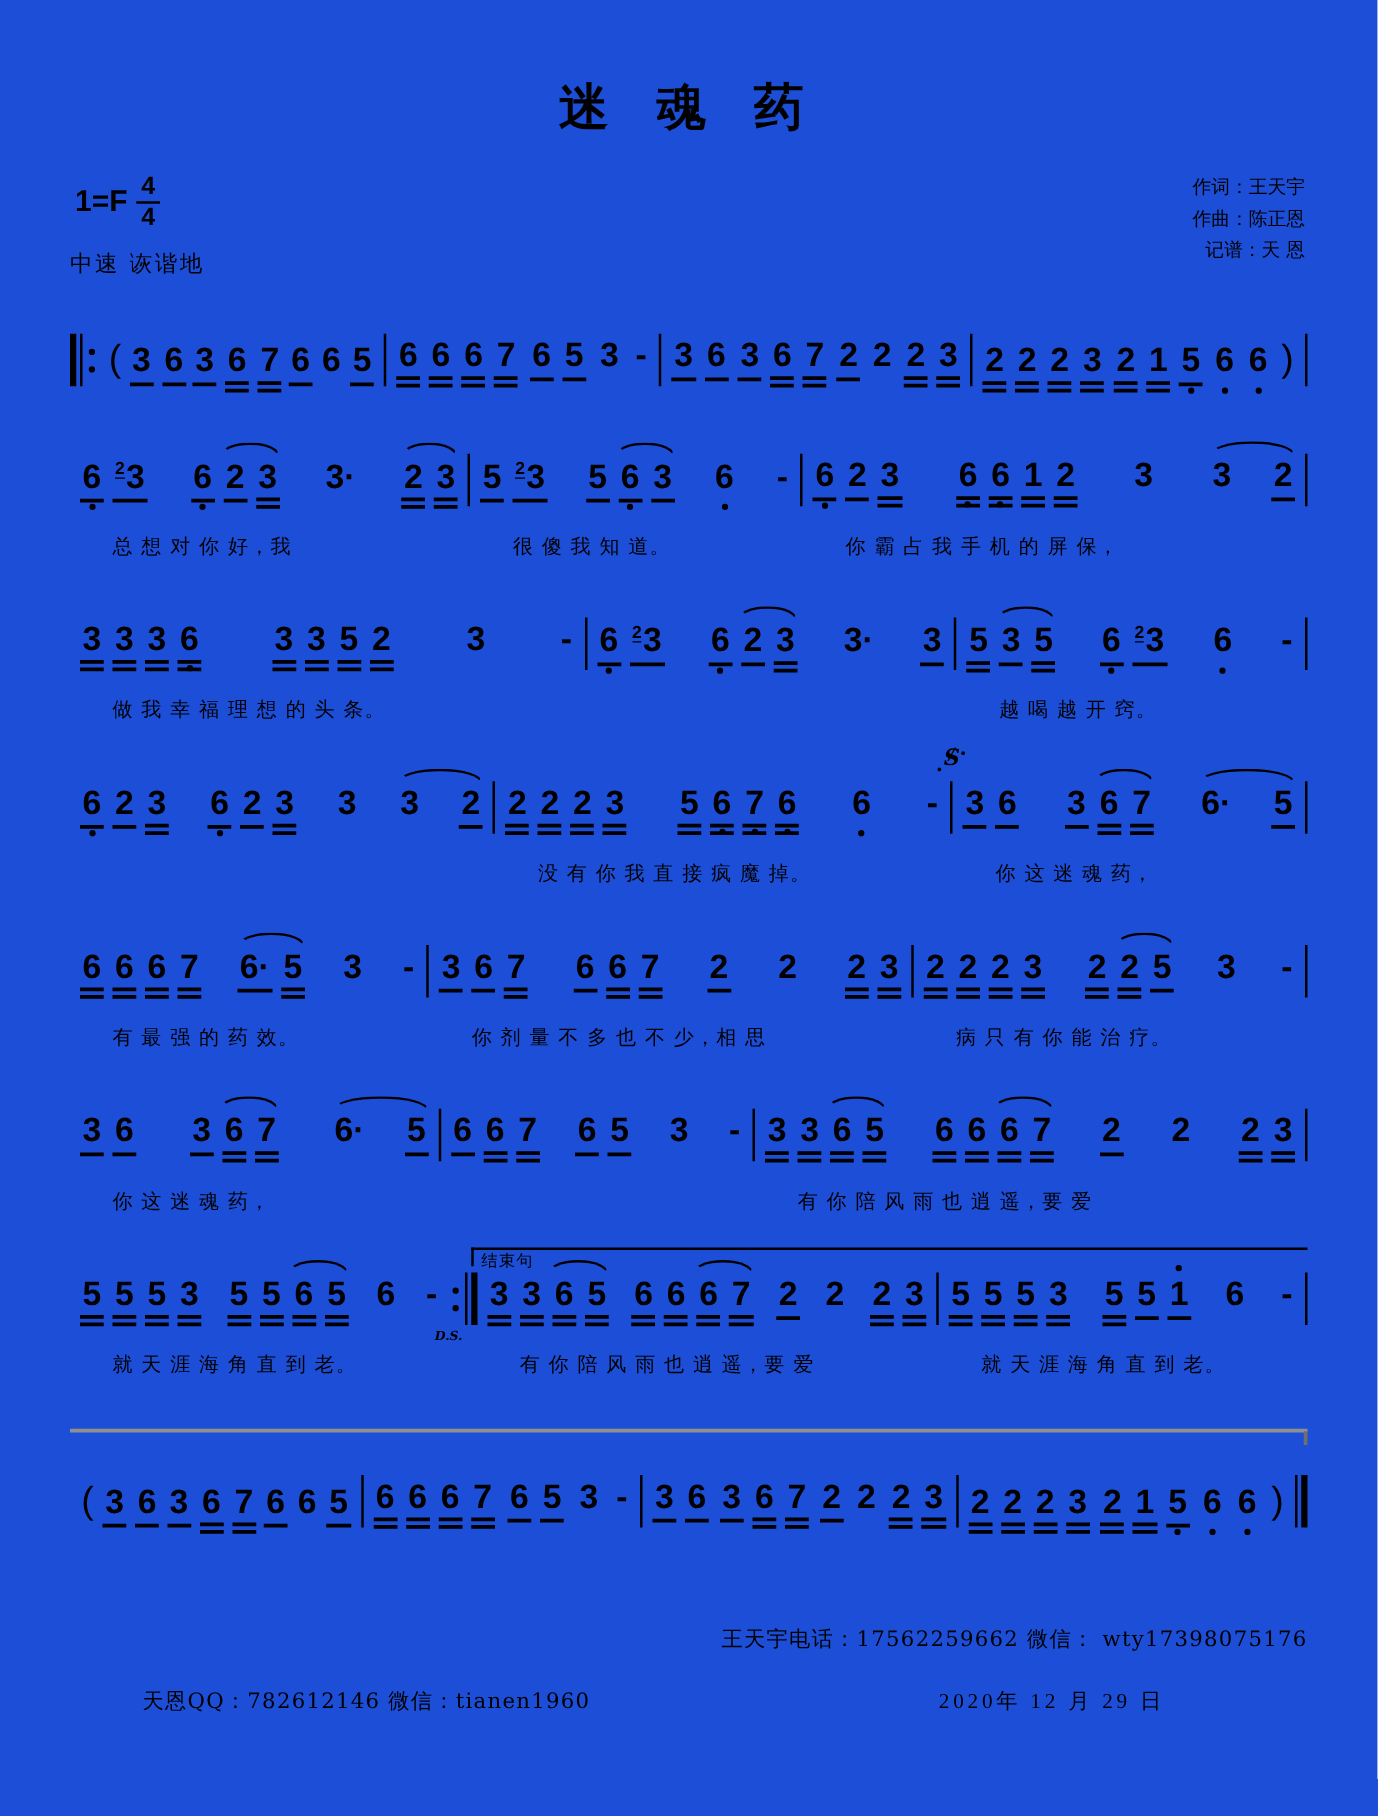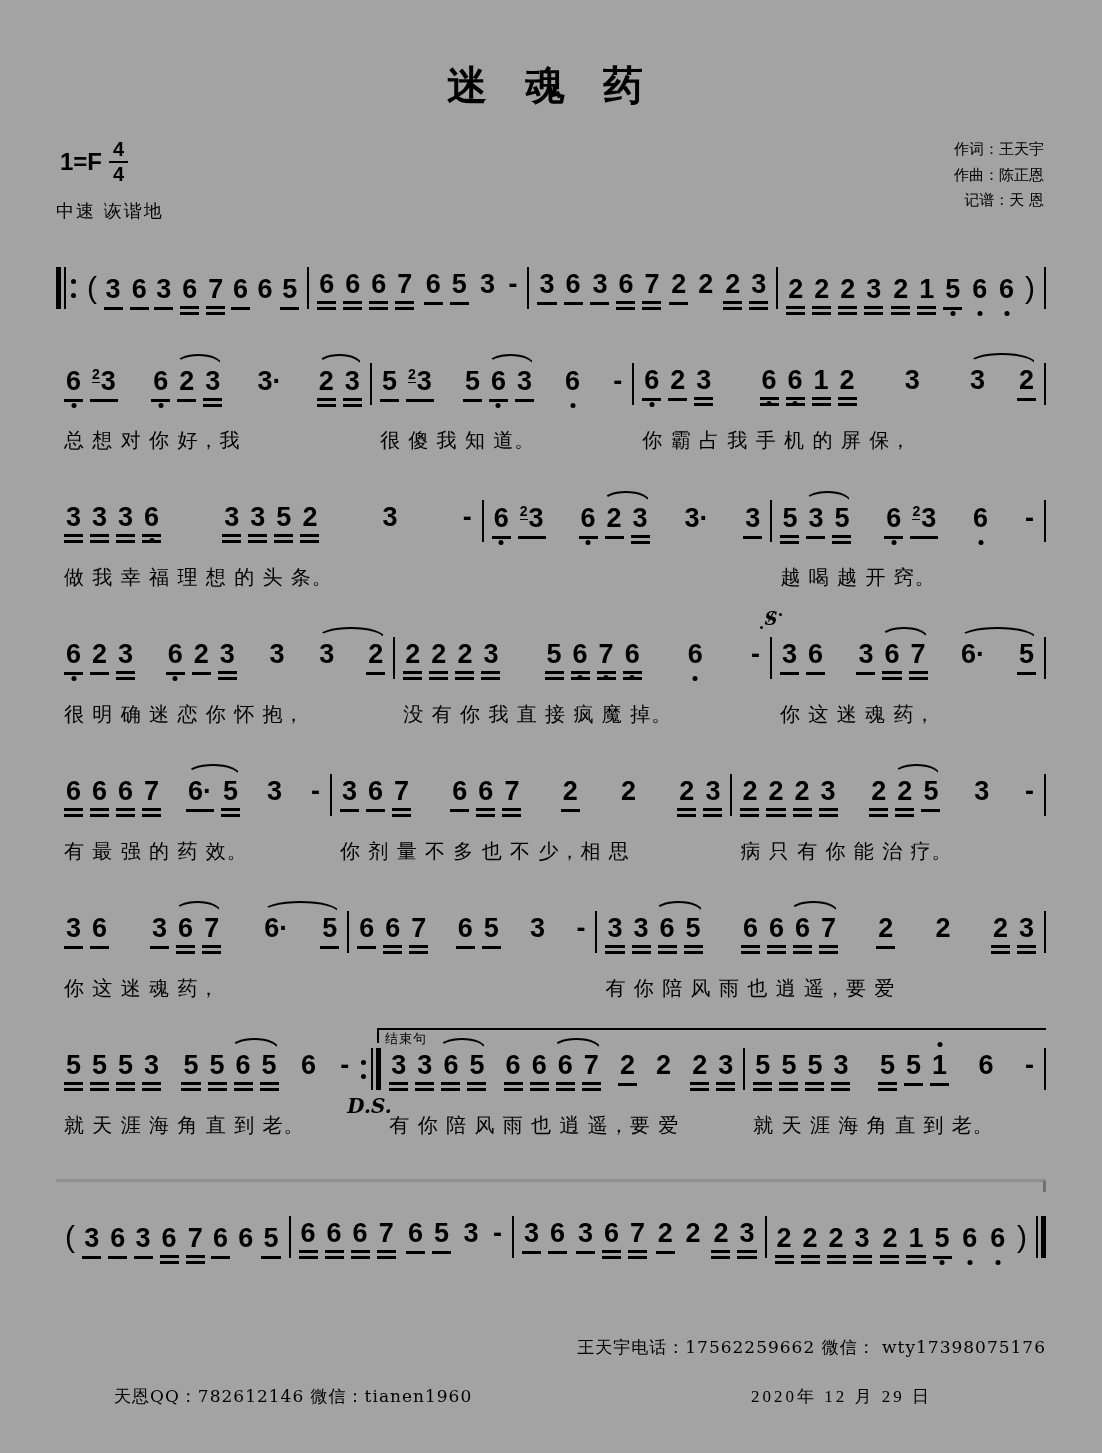--- a/index.html
+++ b/index.html
@@ -1,36 +1,36 @@
 <!DOCTYPE html>
 <html><head>
 <meta charset="utf-8">
 <style>
   html,body{margin:0;padding:0;background:#ffffff;}
-  .page{width:1102px;height:1453px;background:#a3a3a3;color:#000;position:relative;
+  .page{width:1102px;height:1453px;background:#1d4ed8;color:#000;position:relative;
         box-sizing:border-box;padding:58px 56px 0;overflow:hidden;
         font-family:"DejaVu Serif",serif;}
   
   .title{text-align:center;font-family:"DejaVu Serif",serif;font-weight:700;
          font-size:40px;letter-spacing:12px;white-space:nowrap;}
   .hdr{position:relative;height:100px;margin-top:22px;}
   .keysig{position:absolute;left:4px;top:4px;display:flex;align-items:center;gap:7px;
           font-family:"Liberation Sans",sans-serif;font-weight:700;font-size:24px;}
   .ts{display:inline-flex;flex-direction:column;align-items:center;line-height:1.05;
       font-family:"Liberation Sans",sans-serif;font-weight:700;font-size:20px;}
   .ts-num{border-bottom:2px solid #000;padding:0 4px 1px;}
   .ts-den{padding-top:1px;}
   .tempo{position:absolute;left:0;top:64px;font-size:18px;letter-spacing:2px;}
   .credits{position:absolute;right:2px;top:2px;text-align:right;font-size:15px;line-height:1.7;}
   
   #score{margin-top:26px;}
   .system{display:flex;align-items:flex-start;margin-bottom:40px;position:relative;}
   .measure{display:flex;flex-direction:column;padding:0 8px;flex:1 1 auto;min-width:0;}
   .m-notes{display:flex;justify-content:space-between;align-items:baseline;height:46px;padding-top:10px;}
-  .m-lyric{font-size:20px;margin-top:14px;white-space:nowrap;letter-spacing:1px;}
+  .m-lyric{font-size:16px;margin-top:14px;white-space:nowrap;letter-spacing:1px;margin-left:26px;}
   .note{position:relative;display:inline-block;line-height:1;padding:0 2px 4px;
         font-family:"Liberation Sans",sans-serif;font-weight:700;font-size:27px;}
   .note.u1{border-bottom:3px solid #000;padding-bottom:4px;}
   .note.u2{border-bottom:9px double #000;padding-bottom:3px;}
   .db::after{content:"";position:absolute;left:50%;transform:translateX(-50%);bottom:-9px;
              width:5px;height:5px;border-radius:50%;background:#000;}
   .da::before{content:"";position:absolute;left:50%;transform:translateX(-50%);top:-10px;
               width:5px;height:5px;border-radius:50%;background:#000;}
   .grace{font-family:"Liberation Sans",sans-serif;font-weight:700;font-size:14px;
          vertical-align:11px;margin-right:1px;border-bottom:1px solid #000;}
@@ -39,21 +39,21 @@
   .slur{position:absolute;top:-14px;height:11px;box-sizing:border-box;
         border:2px solid #000;border-color:#000 transparent transparent transparent;
         border-radius:50%/100% 100% 0 0;}
   .paren{font-family:"Liberation Sans",sans-serif;font-weight:400;font-size:30px;margin:0 1px;}
   .bwrap{position:relative;display:flex;align-items:center;gap:3px;height:46px;flex:0 0 auto;margin-top:4px;}
   .bl-thin{width:2px;height:42px;background:#000;display:inline-block;}
   .bl-thick{width:5px;height:42px;background:#000;display:inline-block;}
   .bl-dots{display:flex;flex-direction:column;gap:9px;margin:0 2px;}
   .bl-dot{width:5px;height:5px;border-radius:50%;background:#000;display:inline-block;}
   .ds{position:absolute;top:100%;left:-12px;margin-top:2px;white-space:nowrap;
-      font-family:"DejaVu Serif",serif;font-style:italic;font-weight:700;font-size:20px;}
+      font-family:"DejaVu Serif",serif;font-style:italic;font-weight:700;font-size:10px;}
   .segno{position:absolute;bottom:100%;left:50%;transform:translateX(-50%);
          margin-bottom:3px;width:14px;height:22px;}
   .sg-s{display:block;text-align:center;line-height:1;
         font-family:"DejaVu Serif",serif;font-style:italic;font-weight:700;font-size:18px;}
   .sg-slash{position:absolute;left:50%;top:-2px;transform:translateX(-50%) rotate(14deg);
             font-family:"Liberation Sans",sans-serif;font-size:16px;font-weight:300;}
   .sg-dot1{position:absolute;right:-4px;top:3px;width:3px;height:3px;background:#000;border-radius:50%;}
   .sg-dot2{position:absolute;left:-4px;bottom:3px;width:3px;height:3px;background:#000;border-radius:50%;}
   .bracket{position:absolute;top:-14px;right:0;height:13px;
            border-top:2px solid #000;border-left:2px solid #000;}
@@ -368,21 +368,20 @@
             </span>
             <span class="group">
               <span class="note u0">3</span>
             </span>
             <span class="group w">
               <span class="note u0">3</span>
               <span class="note u1">2</span>
               <span class="slur" style="left: 0%; width: 100%;"></span>
             </span>
           </div>
-          <div class="m-lyric">很 明 确 迷 恋 你 怀 抱，</div>
         </div>
         <span class="bwrap">
           <span class="bl-thin"></span>
         </span>
         <div class="measure" style="flex-grow: 10;">
           <div class="m-notes">
             <span class="group">
               <span class="note u2">2</span>
               <span class="note u2">2</span>
               <span class="note u2">2</span>

